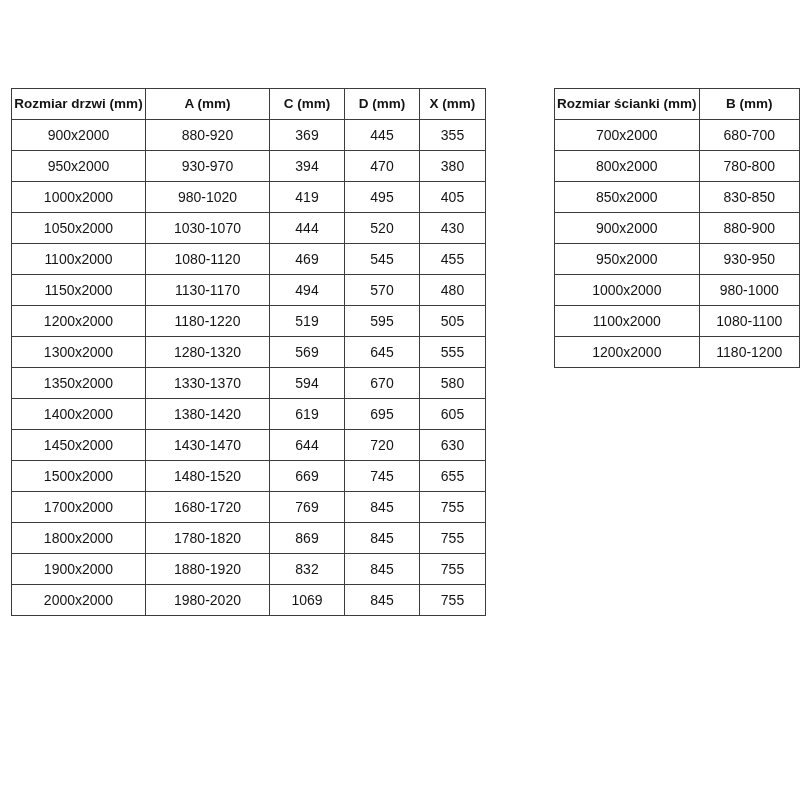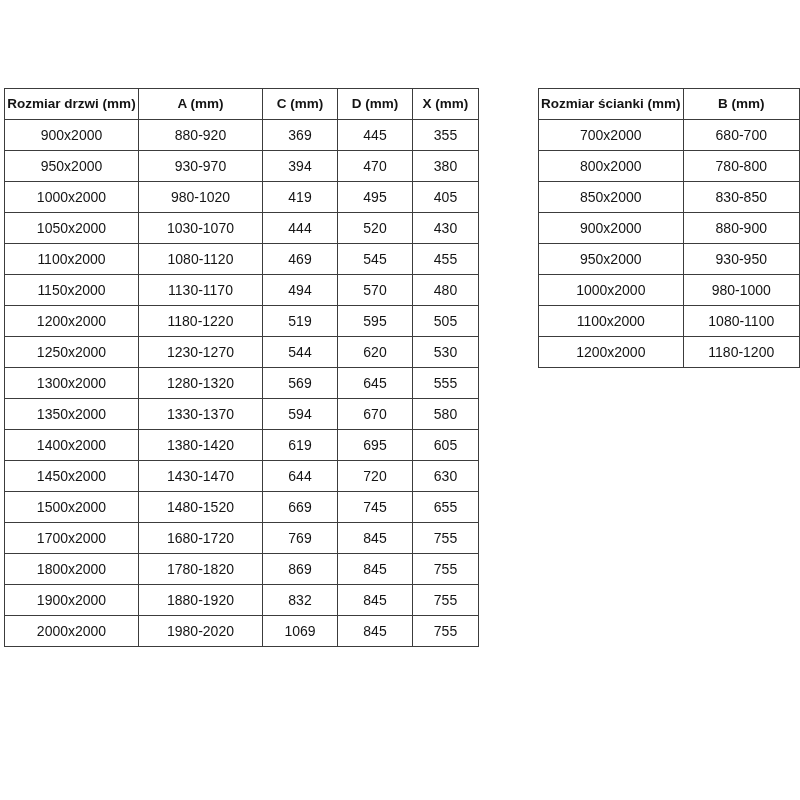--- a/index.html
+++ b/index.html
@@ -16,22 +16,22 @@
     font-family: "Liberation Sans", sans-serif;
     color: #141414;
   }
   table.spec-table {
     position: absolute;
     top: 88px;
     border-collapse: collapse;
     table-layout: fixed;
     background: #ffffff;
   }
-  #left-table { left: 4px; }
-  #right-table { left: 538px; }
+  #left-table { left: 11px; }
+  #right-table { left: 554px; }
   .spec-table th,
   .spec-table td {
     border: 1px solid #3c3c3c;
     height: 30px;
     padding: 0 2px;
     text-align: center;
     vertical-align: middle;
     font-size: 14px;
     line-height: 30px;
     white-space: nowrap;
@@ -115,27 +115,20 @@
         </tr>
 
         <tr>
           <td>1200x2000</td>
           <td>1180-1220</td>
           <td>519</td>
           <td>595</td>
           <td>505</td>
         </tr>
 
-        <tr>
-          <td>1250x2000</td>
-          <td>1230-1270</td>
-          <td>544</td>
-          <td>620</td>
-          <td>530</td>
-        </tr>
 
         <tr>
           <td>1300x2000</td>
           <td>1280-1320</td>
           <td>569</td>
           <td>645</td>
           <td>555</td>
         </tr>
 
         <tr>

